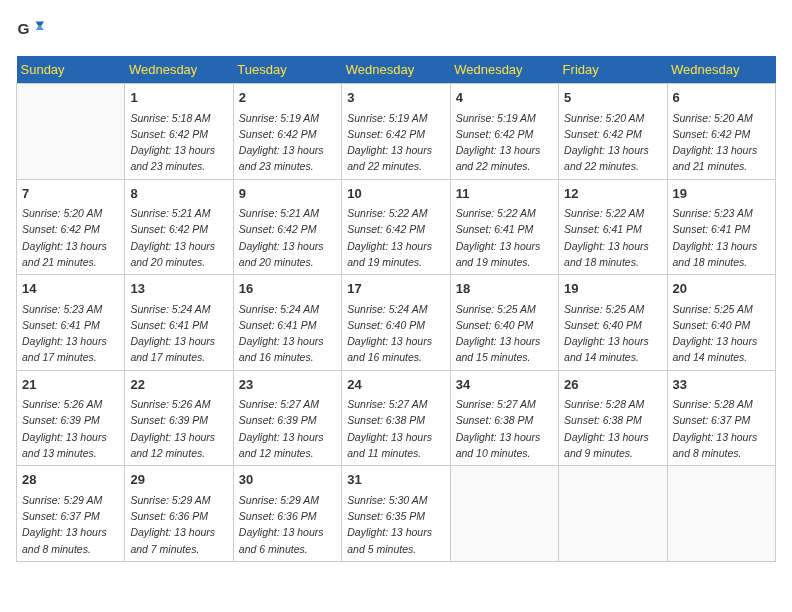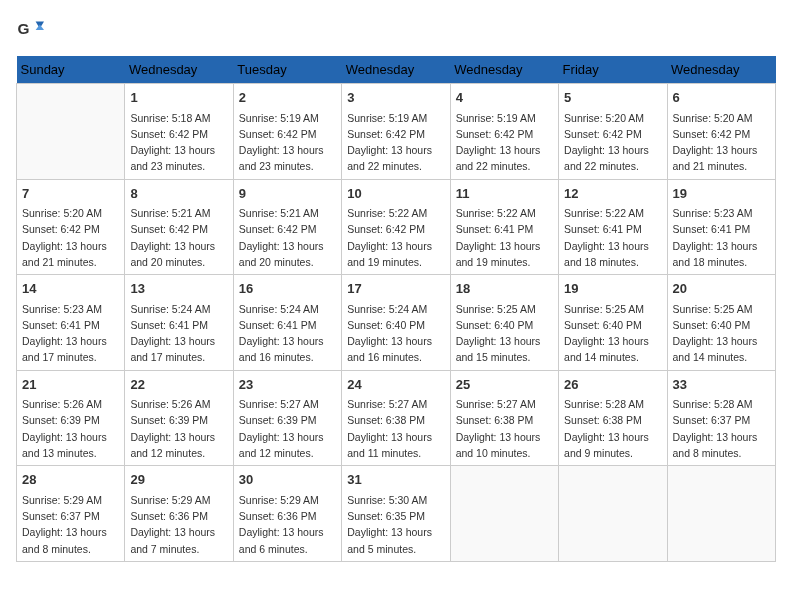--- a/index.html
+++ b/index.html
@@ -44,21 +44,21 @@
       font-size: 15px;
       color: #333;
     }
     table {
       width: 100%;
       border-collapse: collapse;
       font-size: 11px;
     }
     thead tr th {
       background: #2466b0;
-      color: #000000;
+      color: #fde047;
       padding: 6px 4px;
       text-align: left;
       font-size: 13px;
       font-weight: normal;
       margin-left: 21px;
     }
     tbody tr td {
       border: 1px solid #ccc;
       vertical-align: top;
       padding: 4px 5px;
@@ -73,20 +73,21 @@
     .day-number {
       font-size: 13px;
       font-weight: bold;
       display: block;
       margin-bottom: 2px;
     }
     .day-info {
       font-size: 10.5px;
       line-height: 1.55;
       color: #333;
+      font-style: italic;
     }
   </style>
 </head>
 <body>
 
 <div class="header">
   <div class="logo">
     <svg class="logo-icon" viewBox="0 0 40 40">
       <text x="2" y="26" font-size="22" font-weight="bold" fill="#333">G</text>
       <polygon points="28,8 40,8 34,18" fill="#2466b0"></polygon>
@@ -214,21 +215,21 @@
         </td>
         <td>
           <span class="day-number">23</span>
           <div class="day-info">Sunrise: 5:27 AM<br>Sunset: 6:39 PM<br>Daylight: 13 hours<br>and 12 minutes.</div>
         </td>
         <td>
           <span class="day-number">24</span>
           <div class="day-info">Sunrise: 5:27 AM<br>Sunset: 6:38 PM<br>Daylight: 13 hours<br>and 11 minutes.</div>
         </td>
         <td>
-          <span class="day-number">25</span>
+          <span class="day-number">34</span>
           <div class="day-info">Sunrise: 5:27 AM<br>Sunset: 6:38 PM<br>Daylight: 13 hours<br>and 10 minutes.</div>
         </td>
         <td>
           <span class="day-number">26</span>
           <div class="day-info">Sunrise: 5:28 AM<br>Sunset: 6:38 PM<br>Daylight: 13 hours<br>and 9 minutes.</div>
         </td>
         <td>
           <span class="day-number">33</span>
           <div class="day-info">Sunrise: 5:28 AM<br>Sunset: 6:37 PM<br>Daylight: 13 hours<br>and 8 minutes.</div>
         </td>

